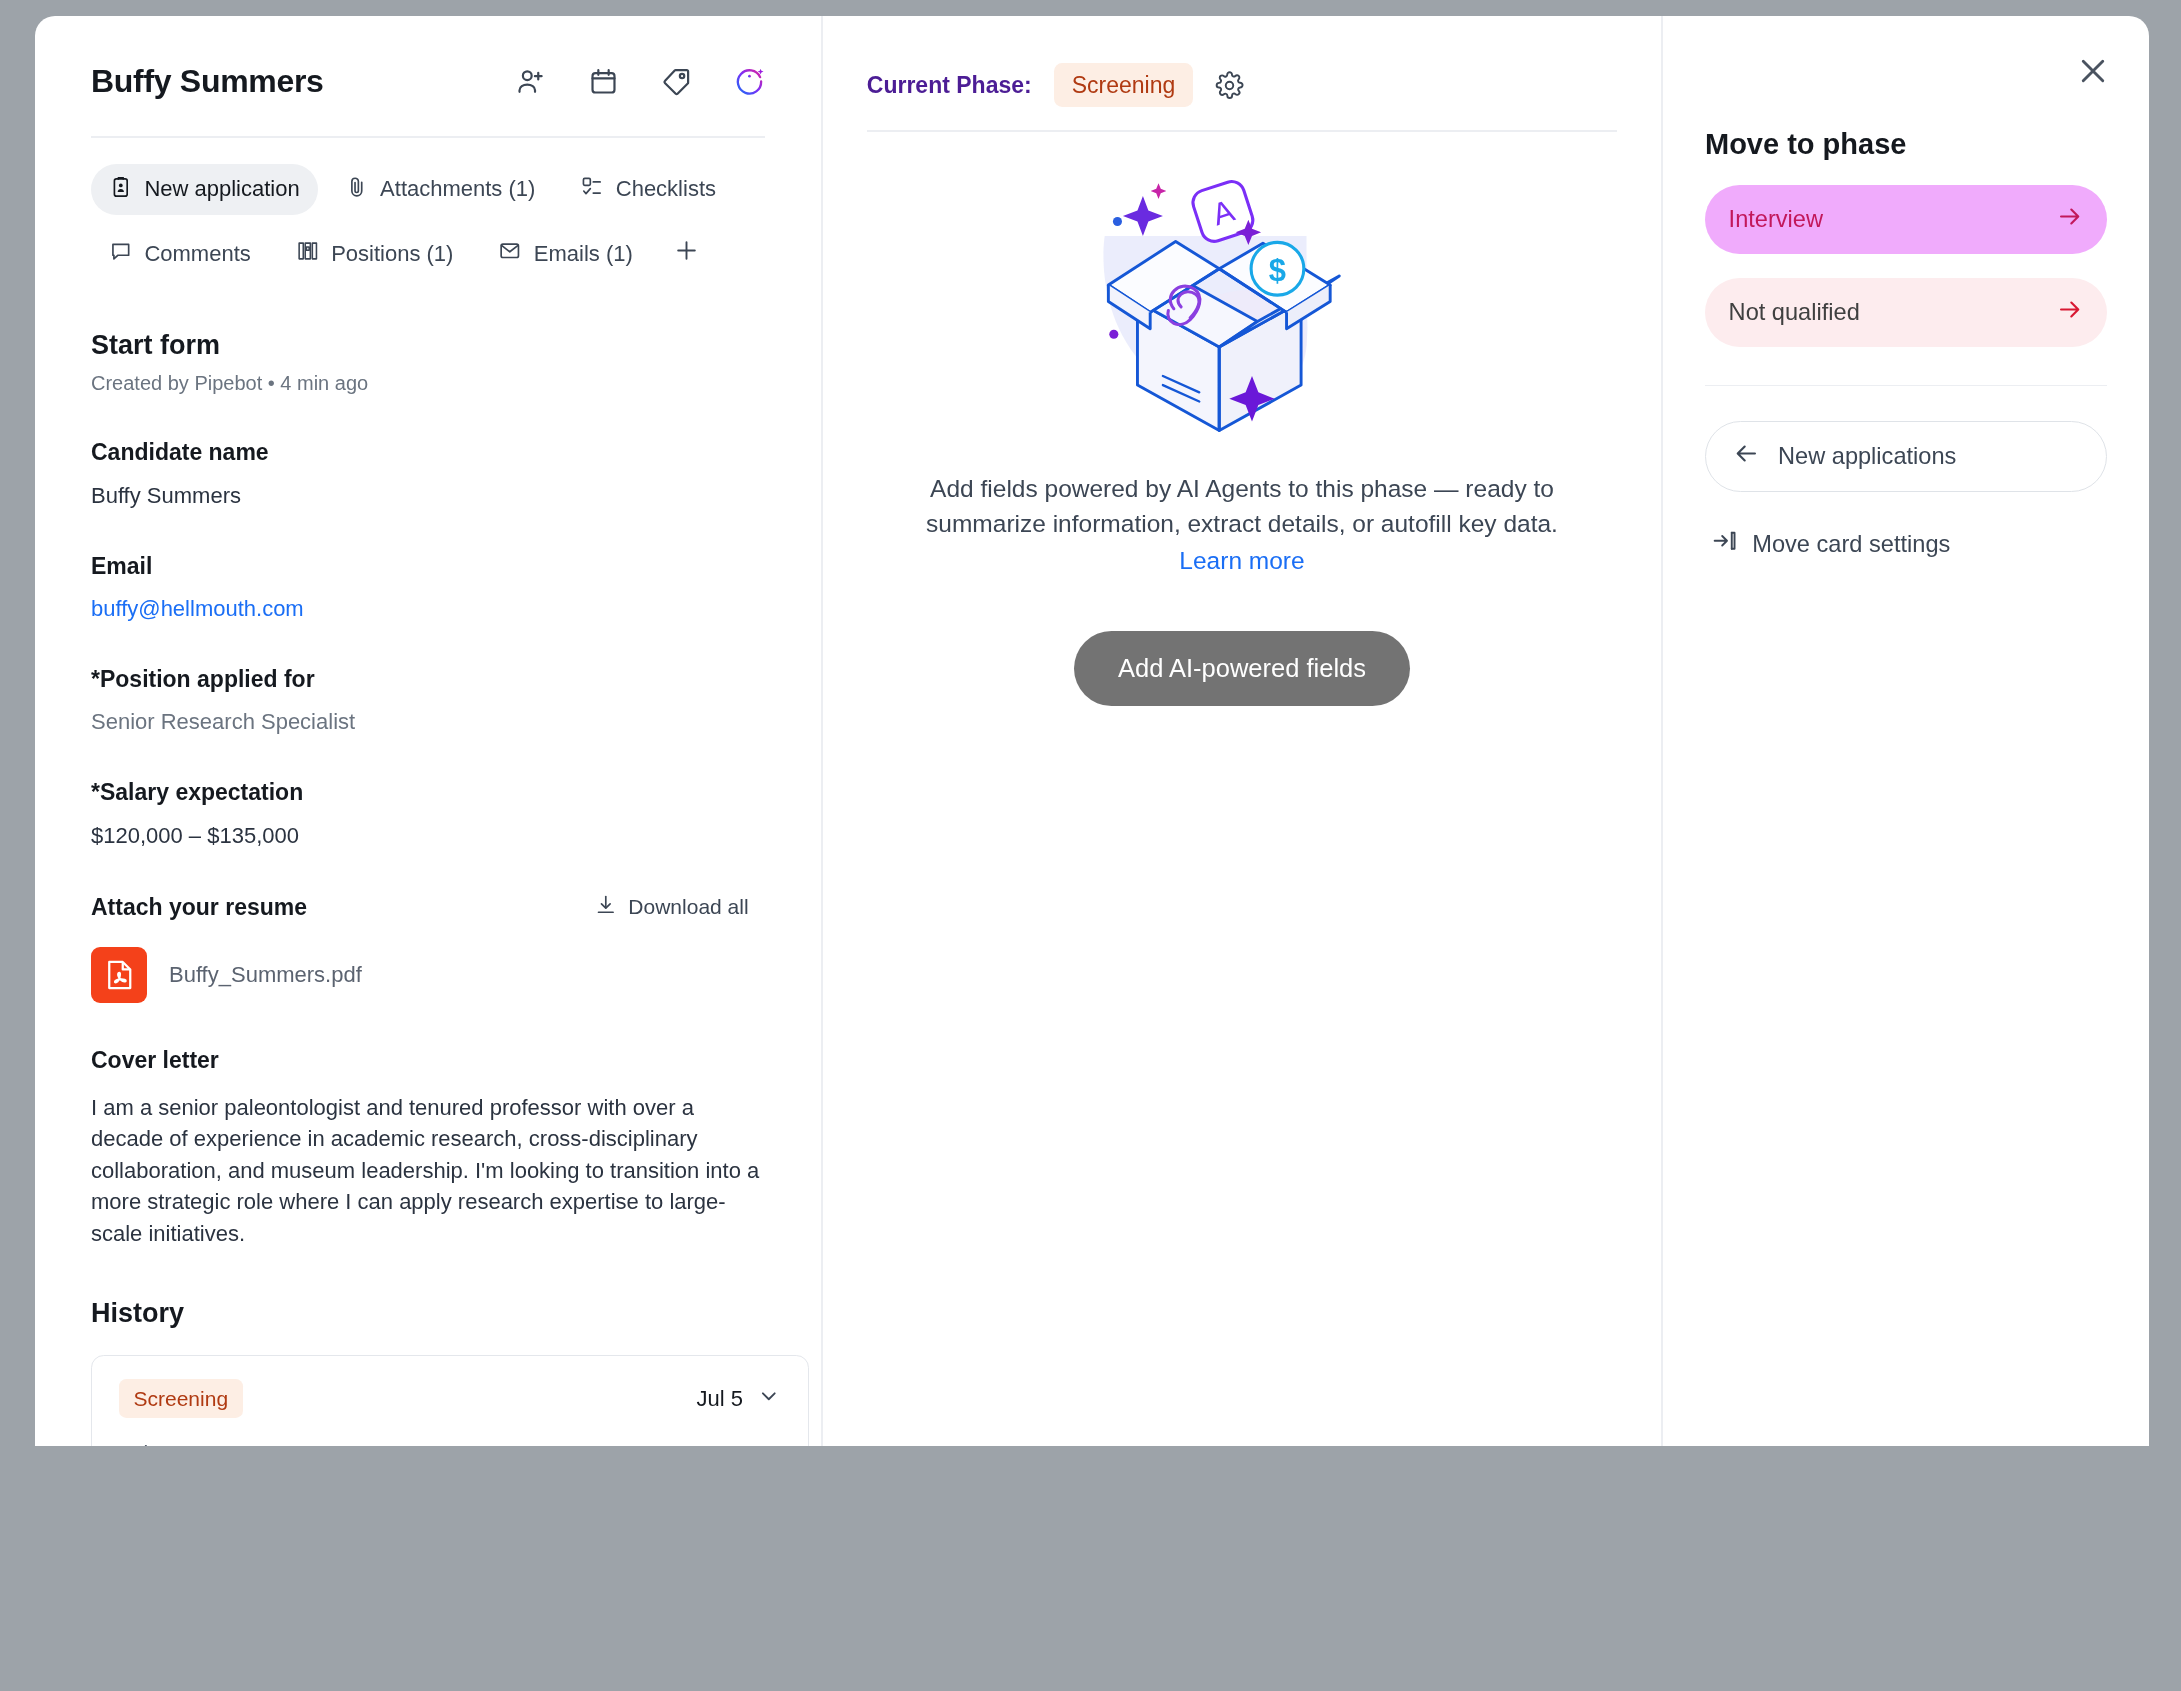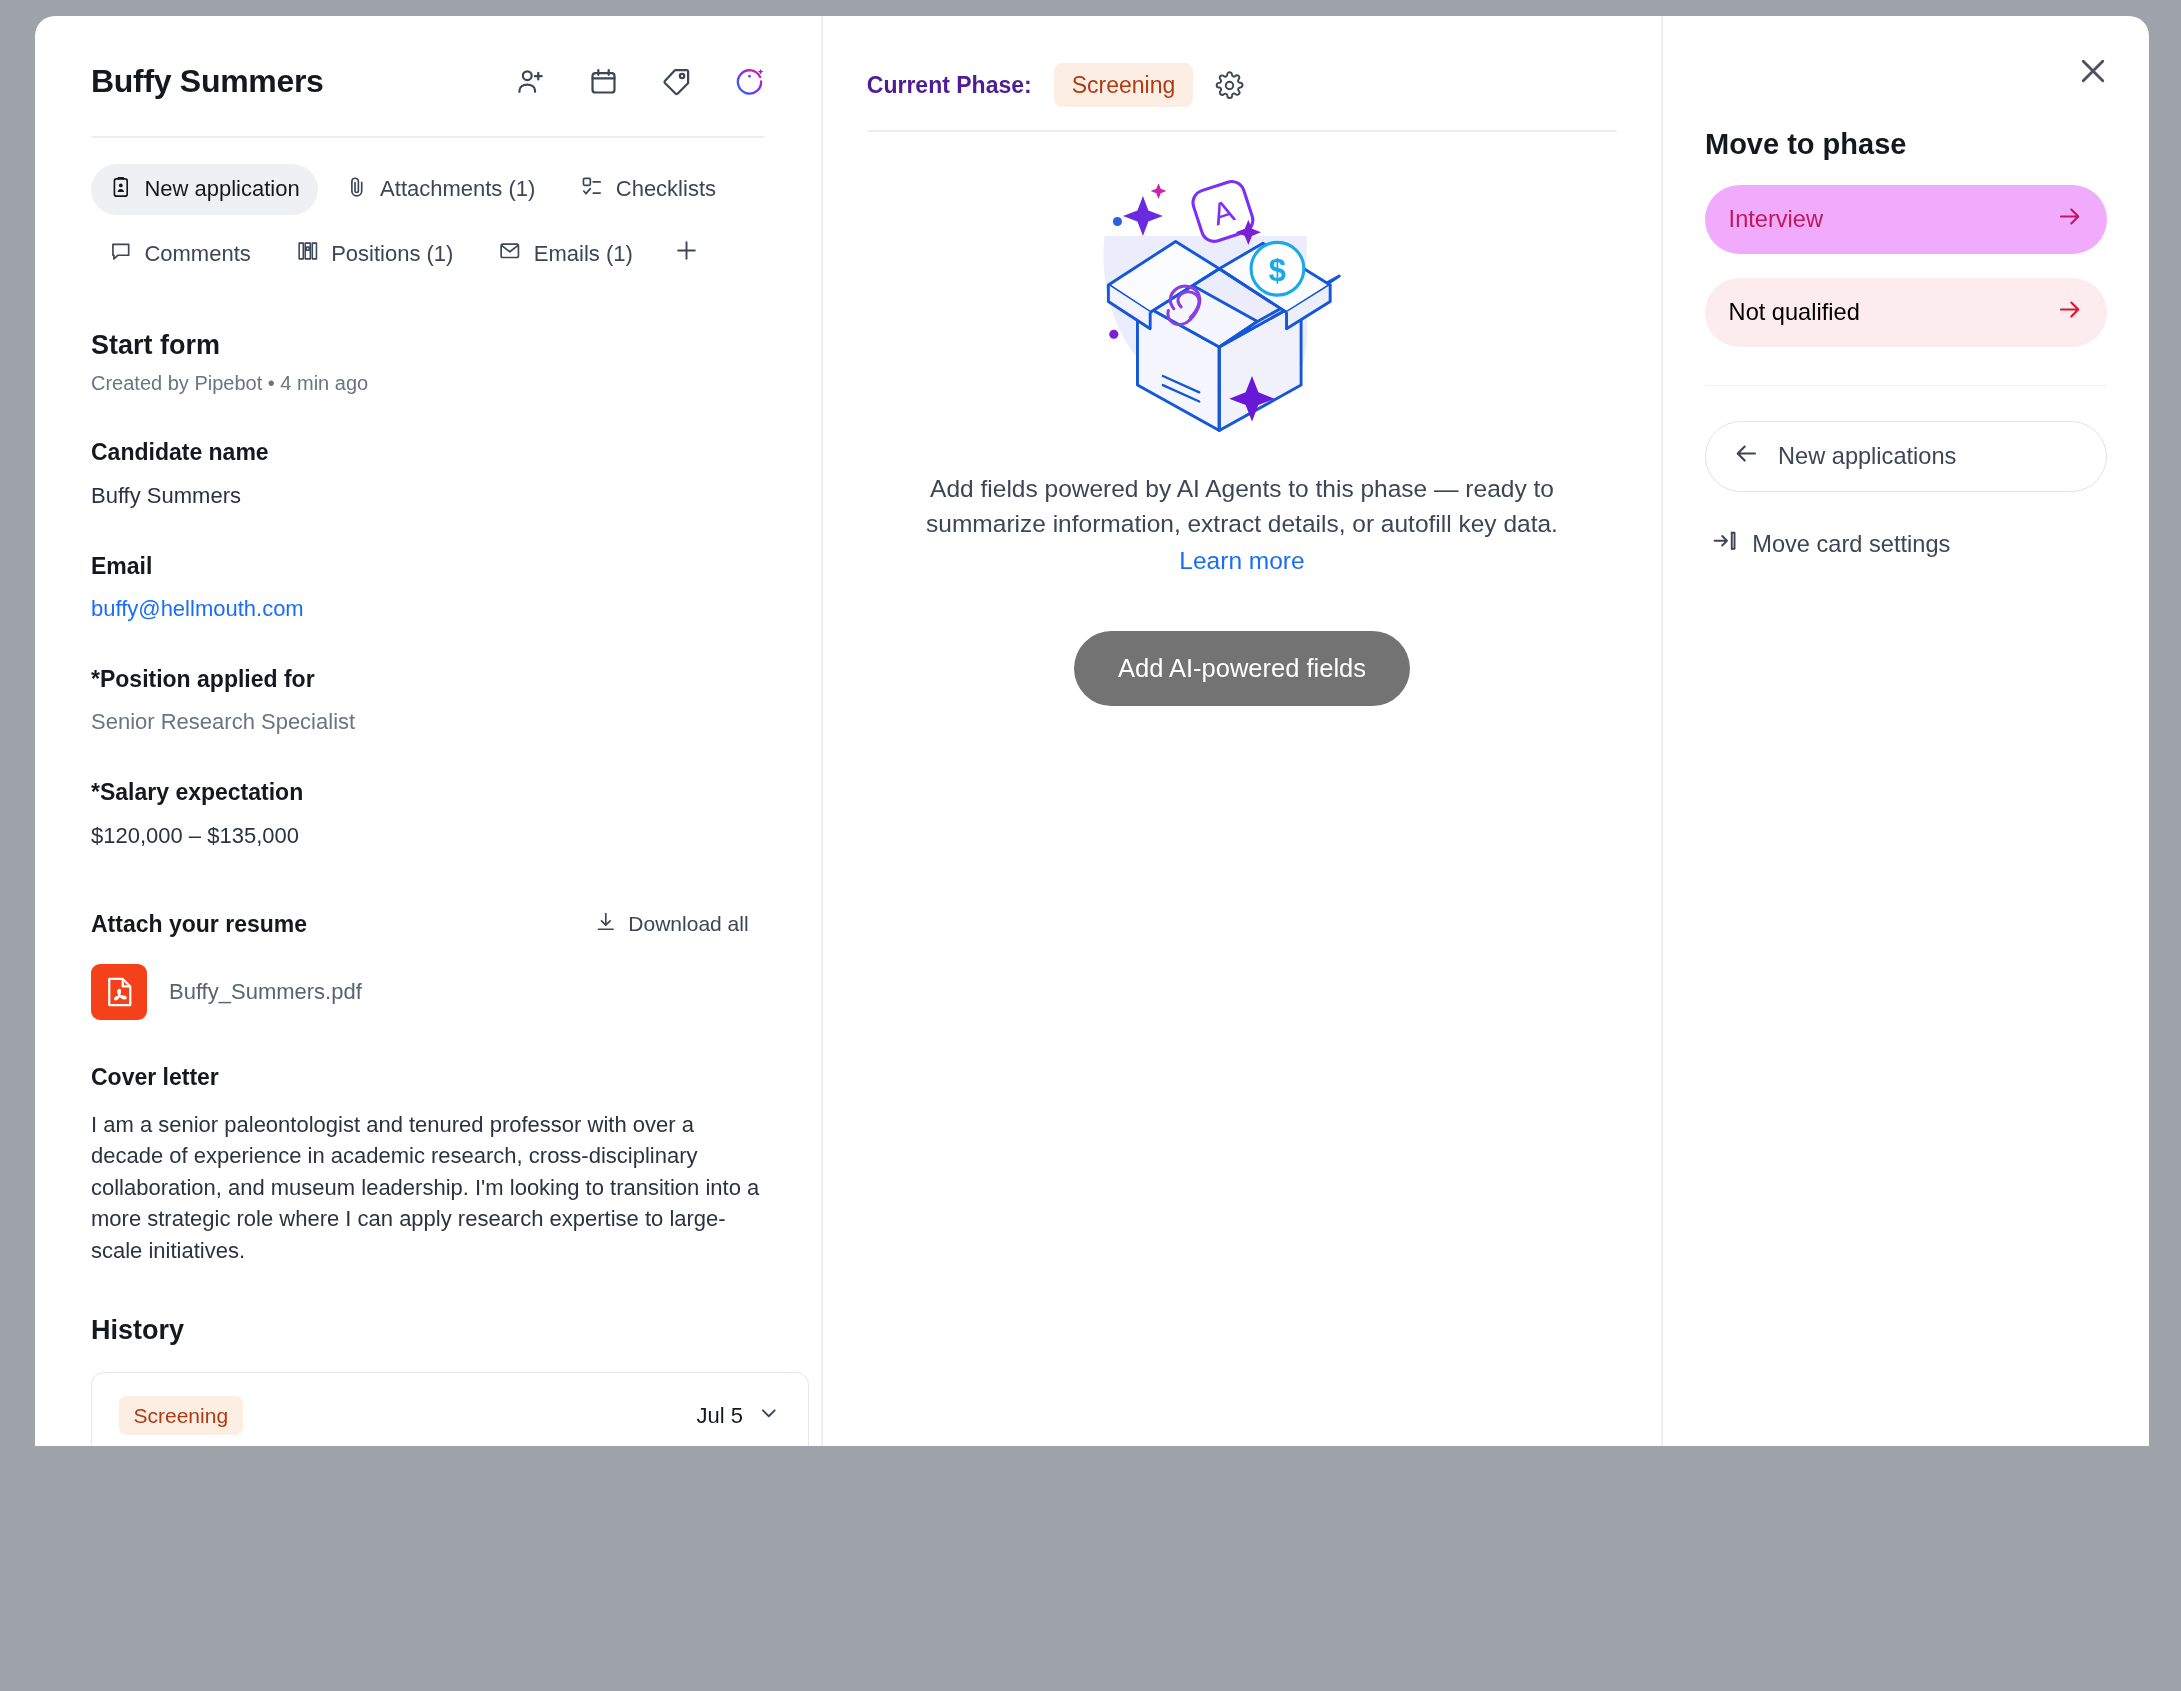--- a/index.html
+++ b/index.html
@@ -53,21 +53,21 @@
   .section { padding-top: 9px; }
   .sec-title { font-size: 27px; font-weight: bold; color: #15191f; margin-top: 40px; }
   .sec-sub { font-size: 20px; color: #6b7480; margin-top: 11px; }
   .field-label { font-size: 23px; font-weight: bold; color: #15191f; margin-top: 44px; }
   .field-value { font-size: 22px; color: #2b3340; margin-top: 16.4px; }
   .field-value.muted { color: #6b7480; }
   .field-value.link { color: #1a6ef5; cursor: pointer; }
 
   .attach-head {
     display: flex; align-items: flex-end; justify-content: space-between;
-    margin-top: 61px; padding-right: 16.4px;
+    margin-top: 44px; padding-right: 16.4px;
   }
   .attach-head .field-label { margin-top: 0; }
   .dl-all {
     display: inline-flex; align-items: center; gap: 11px;
     font-size: 21px; color: #3c4654; cursor: pointer;
   }
   .file-row { display: flex; align-items: center; gap: 22px; margin-top: 25.5px; }
   .pdf-ico {
     width: 56px; height: 56px; border-radius: 9px;
     background: #f4411a; display: flex; align-items: center; justify-content: center;
@@ -125,21 +125,21 @@
     position: absolute; right: 36px; top: 35px; width: 40px; height: 40px;
     cursor: pointer; display: flex; align-items: center; justify-content: center;
   }
   .mv-title { font-size: 29px; font-weight: bold; color: #15191f; margin-top: 65px; }
   .phase-btn {
     display: flex; align-items: center; justify-content: space-between;
     padding: 18px 23.6px; border-radius: 908px; margin-top: 23.6px;
     font-size: 23.6px; cursor: pointer;
   }
   .phase-btn.interview { background: #f0abfc; color: #c2185b; }
-  .phase-btn.notq { background: #fdecee; color: #000000; }
+  .phase-btn.notq { background: #fdecee; color: #404040; }
   .right-sep { height: 1.8px; background: #eceef2; margin-top: 38px; }
   .back-btn {
     display: flex; align-items: center; gap: 18px; margin-top: 35px;
     border: 1.8px solid #dfe3e8; border-radius: 908px; padding: 18px 27px;
     font-size: 23.6px; color: #3c4654; cursor: pointer;
   }
   .move-settings {
     display: flex; align-items: center; gap: 14.5px; margin-top: 36px;
     font-size: 23.6px; color: #3c4654; cursor: pointer; padding-left: 7.3px;
   }

